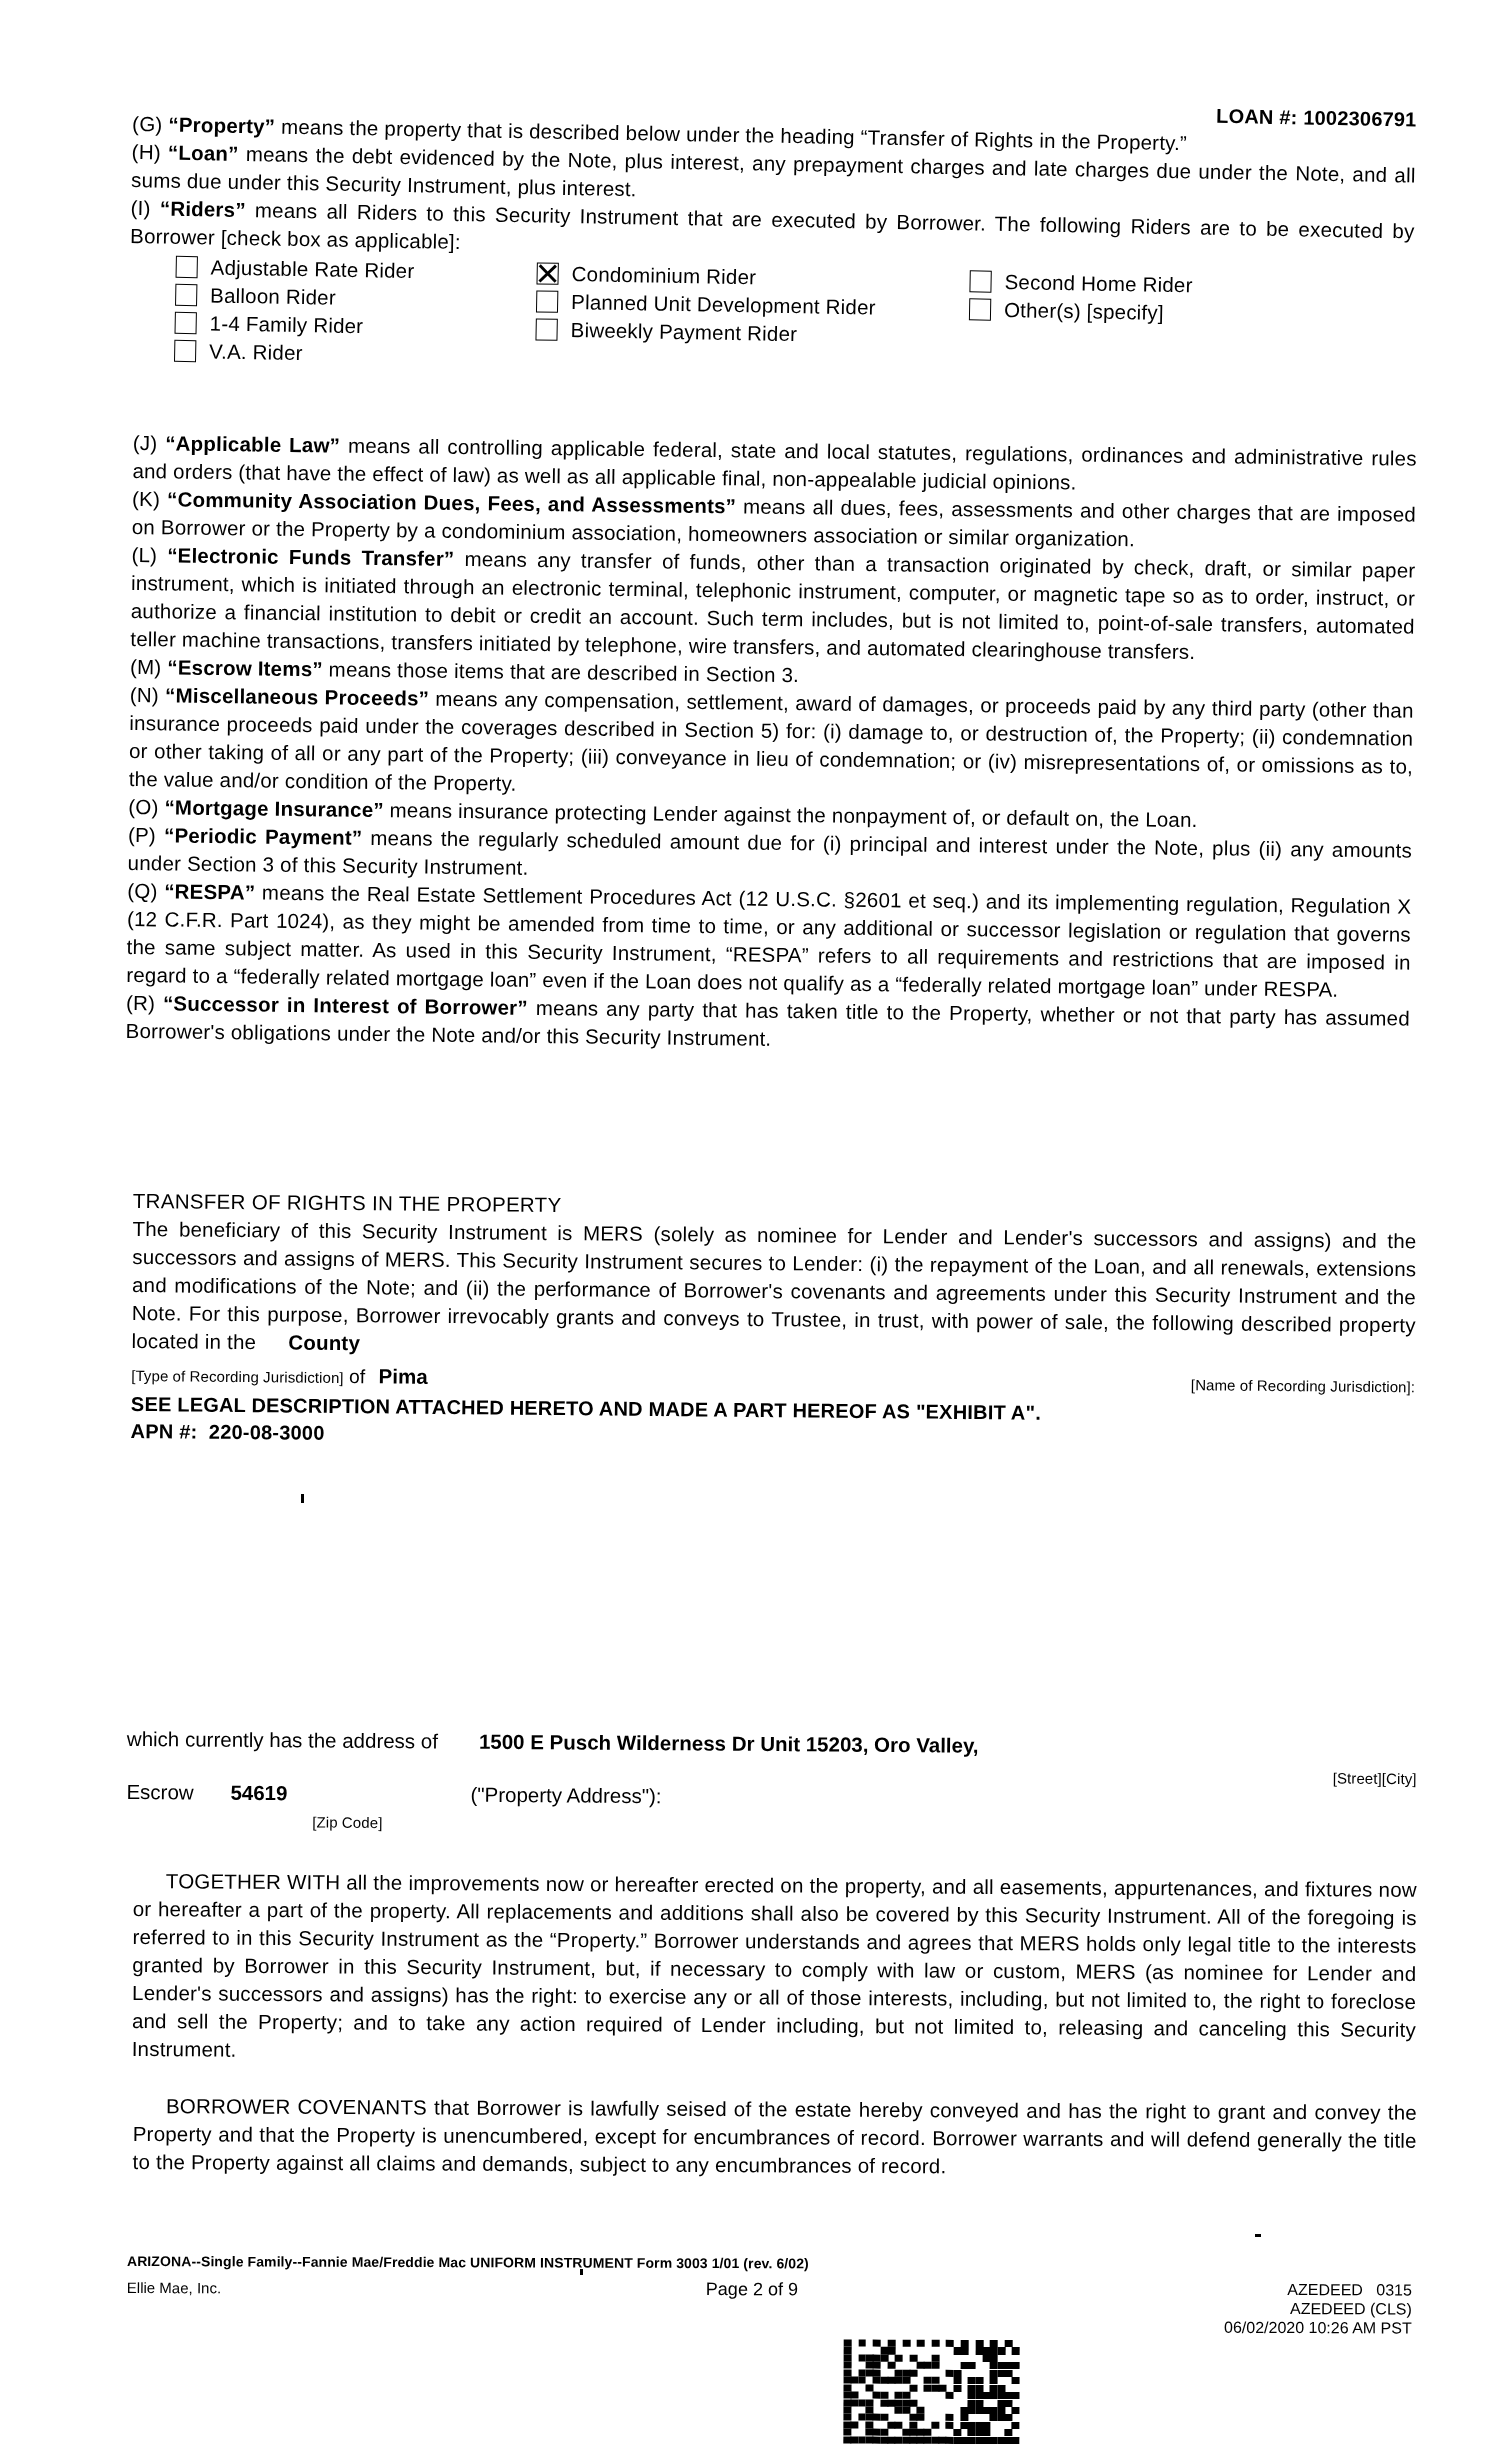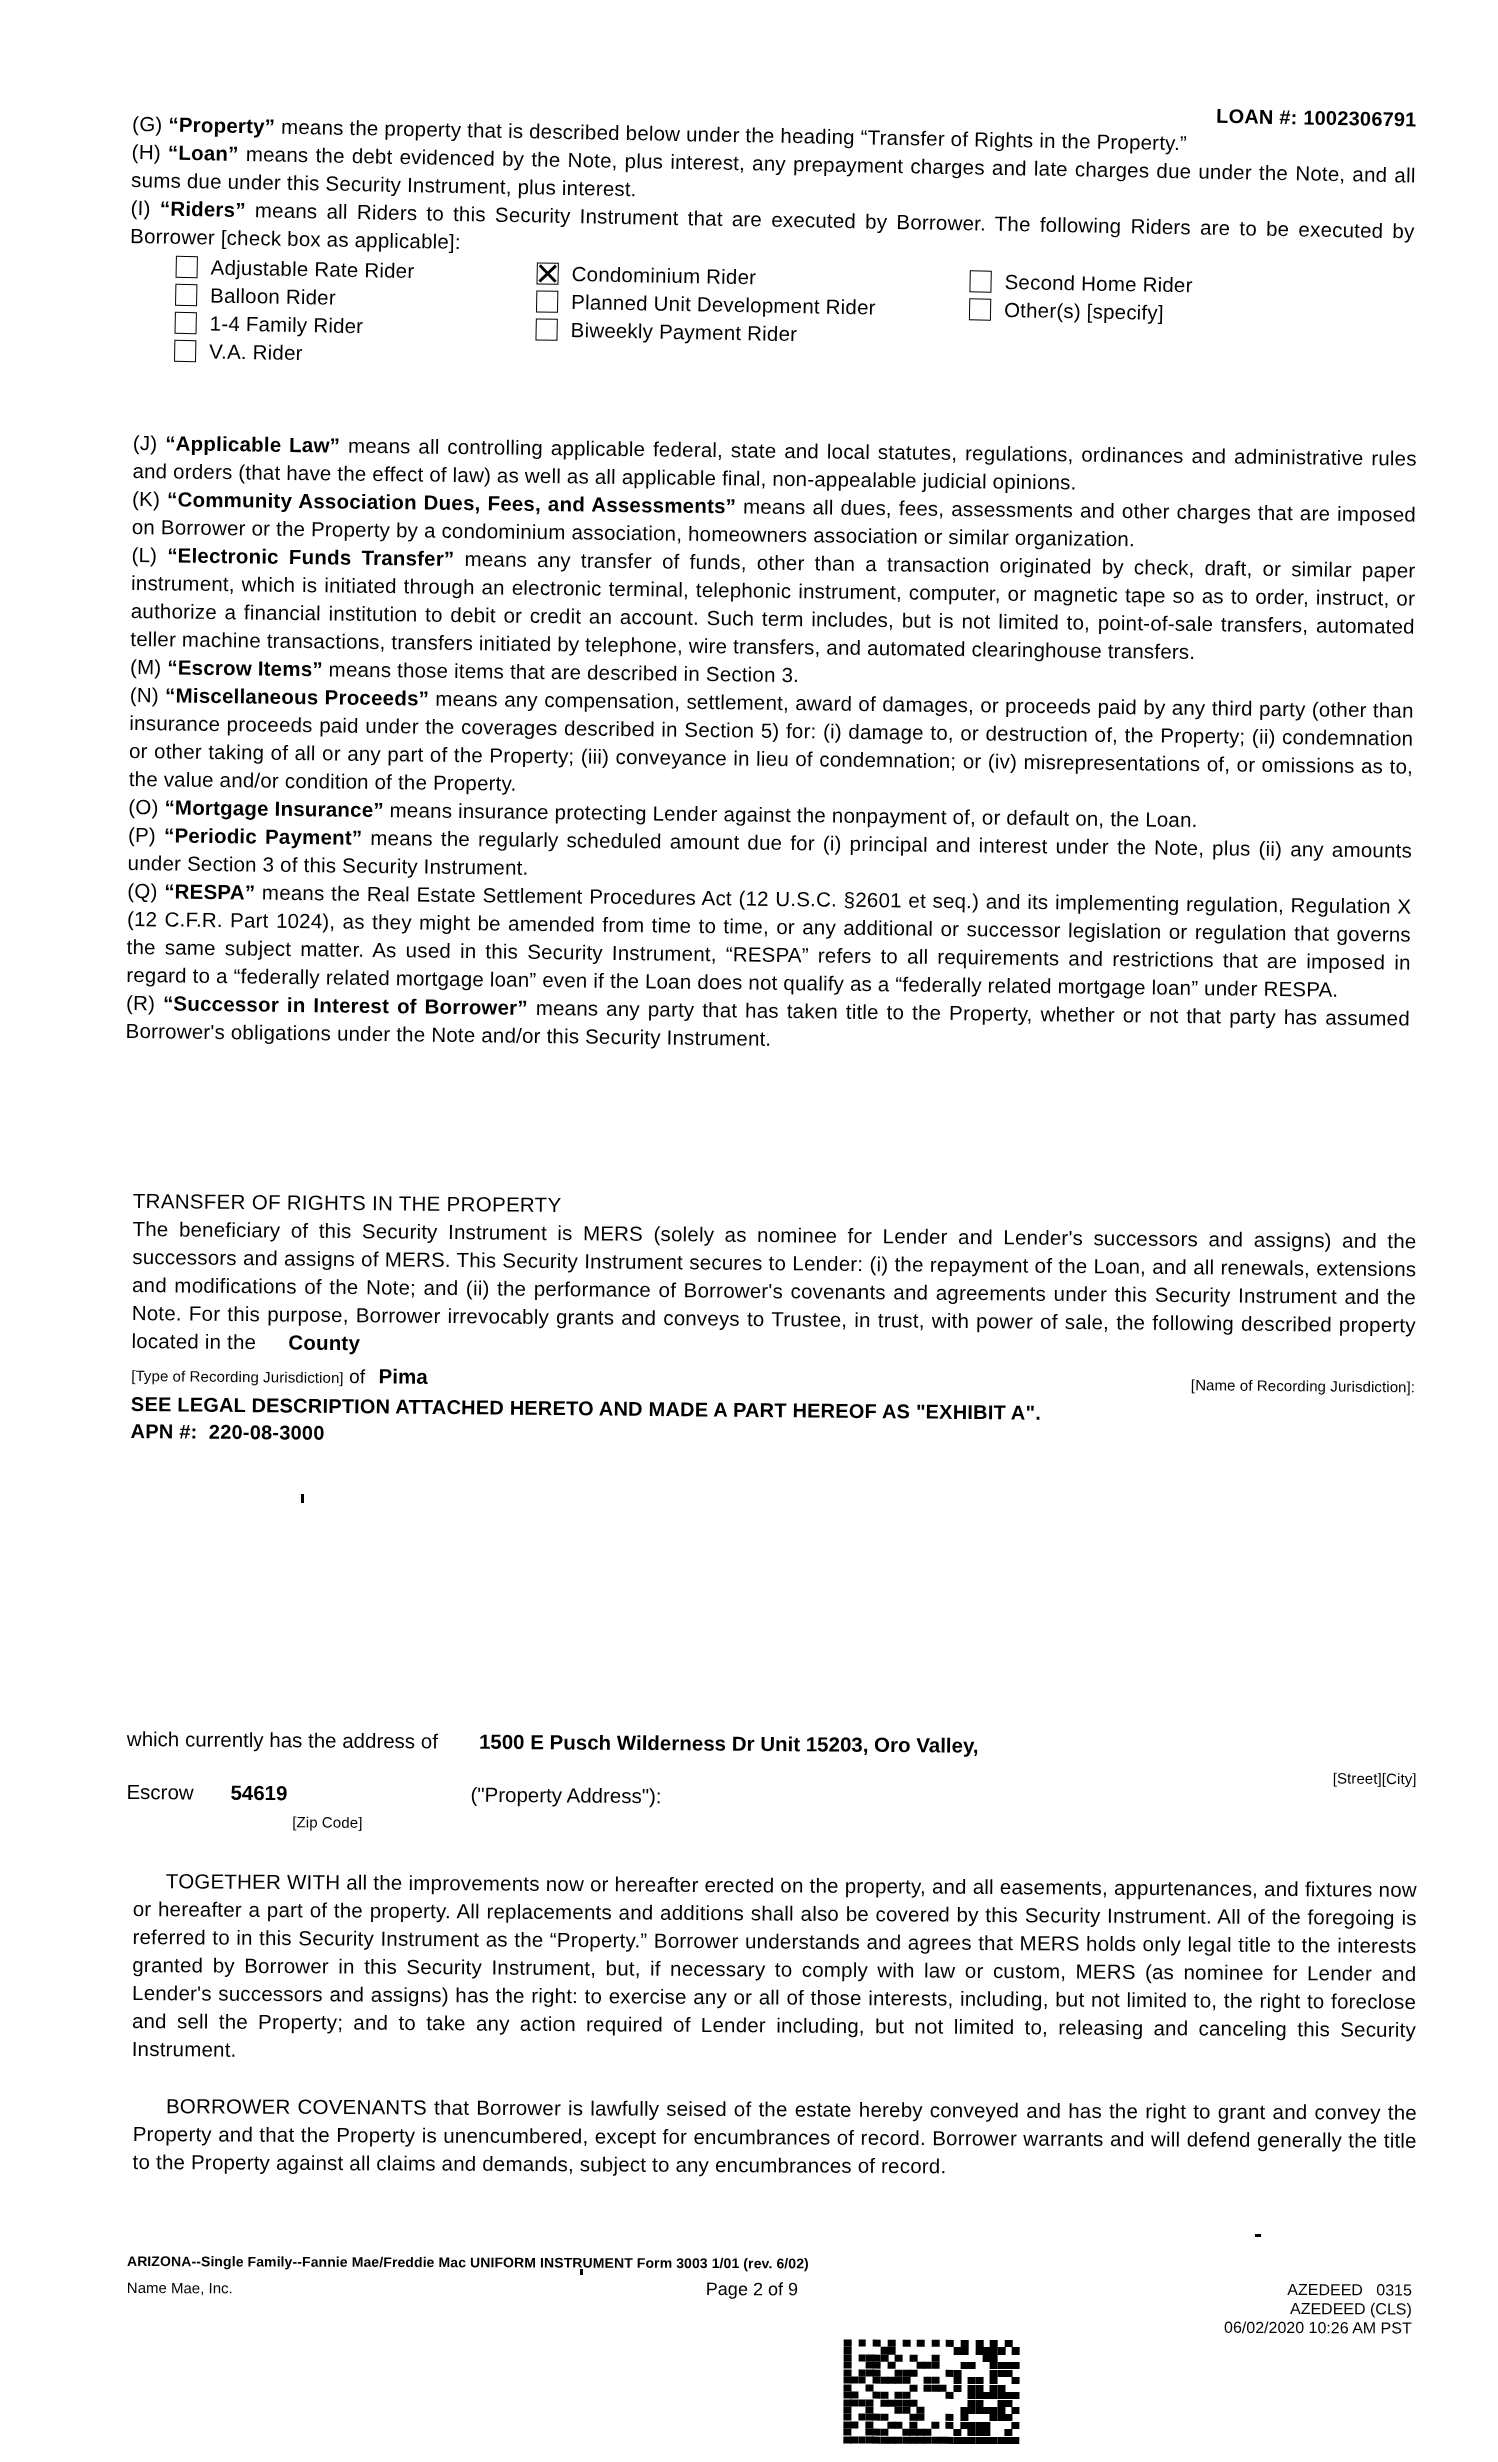--- a/index.html
+++ b/index.html
@@ -116,36 +116,36 @@
     <div style="font-size:20.5px;line-height:28px;">
       <span>which currently has the address of</span><b style="padding-left:41px;">1500 E Pusch Wilderness Dr Unit 15203, Oro Valley,</b>
     </div>
     <div class="small" style="text-align:right;margin-top:7px;height:20px;">[Street][City]</div>
     <div class="addr-row">
       <span style="position:absolute;left:0;">Escrow</span>
       <b style="position:absolute;left:104px;">54619</b>
       <span style="position:absolute;left:344px;">("Property Address"):</span>
     </div>
     <div class="small" style="position:relative;height:23.4px;">
-      <span style="position:absolute;left:166px;top:3.5px;">[Zip Code]</span>
+      <span style="position:absolute;left:186px;top:3.5px;">[Zip Code]</span>
     </div>
   </div>
 
   <div class="blk" style="left:133px;top:1867px;width:1284px;transform:rotate(0.4deg);">
     <p class="para" style="text-indent:33px;">TOGETHER WITH all the improvements now or hereafter erected on the property, and all easements, appurtenances, and fixtures now or hereafter a part of the property. All replacements and additions shall also be covered by this Security Instrument. All of the foregoing is referred to in this Security Instrument as the “Property.” Borrower understands and agrees that MERS holds only legal title to the interests granted by Borrower in this Security Instrument, but, if necessary to comply with law or custom, MERS (as nominee for Lender and Lender's successors and assigns) has the right: to exercise any or all of those interests, including, but not limited to, the right to foreclose and sell the Property; and to take any action required of Lender including, but not limited to, releasing and canceling this Security Instrument.</p>
   </div>
 
   <div class="blk" style="left:133px;top:2092px;width:1284px;transform:rotate(0.3deg);">
     <p class="para" style="text-indent:33px;">BORROWER COVENANTS that Borrower is lawfully seised of the estate hereby conveyed and has the right to grant and convey the Property and that the Property is unencumbered, except for encumbrances of record. Borrower warrants and will defend generally the title to the Property against all claims and demands, subject to any encumbrances of record.</p>
   </div>
 
   <div class="blk" style="left:127px;top:2251px;width:1285px;transform:rotate(0.2deg);">
     <div class="footer-form">ARIZONA--Single Family--Fannie Mae/Freddie Mac UNIFORM INSTRUMENT Form 3003 1/01 (rev. 6/02)</div>
     <div class="footer-row">
-      <span style="position:absolute;left:0;top:3.5px;">Name Mae, Inc.</span>
+      <span style="position:absolute;left:0;top:3.5px;">Ellie Mae, Inc.</span>
       <span style="position:absolute;left:579px;top:1.2px;font-size:18px;">Page 2 of 9</span>
       <span class="fright"><span>AZEDEED   0315</span><br><span>AZEDEED (CLS)</span><br><span>06/02/2020 10:26 AM PST</span></span>
       <div class="barcode" style="left:717px;top:61px;">
           <div style="position:absolute;left:0px;top:0px;width:7.6px;height:7.6px;background:#000"></div>
           <div style="position:absolute;left:14.6px;top:0px;width:7.6px;height:7.6px;background:#000"></div>
           <div style="position:absolute;left:29px;top:0px;width:7.6px;height:7.6px;background:#000"></div>
           <div style="position:absolute;left:44px;top:0px;width:7.6px;height:7.6px;background:#000"></div>
           <div style="position:absolute;left:59px;top:0px;width:7.6px;height:7.6px;background:#000"></div>
           <div style="position:absolute;left:73px;top:0px;width:7.6px;height:7.6px;background:#000"></div>
           <div style="position:absolute;left:88px;top:0px;width:7.6px;height:7.6px;background:#000"></div>

